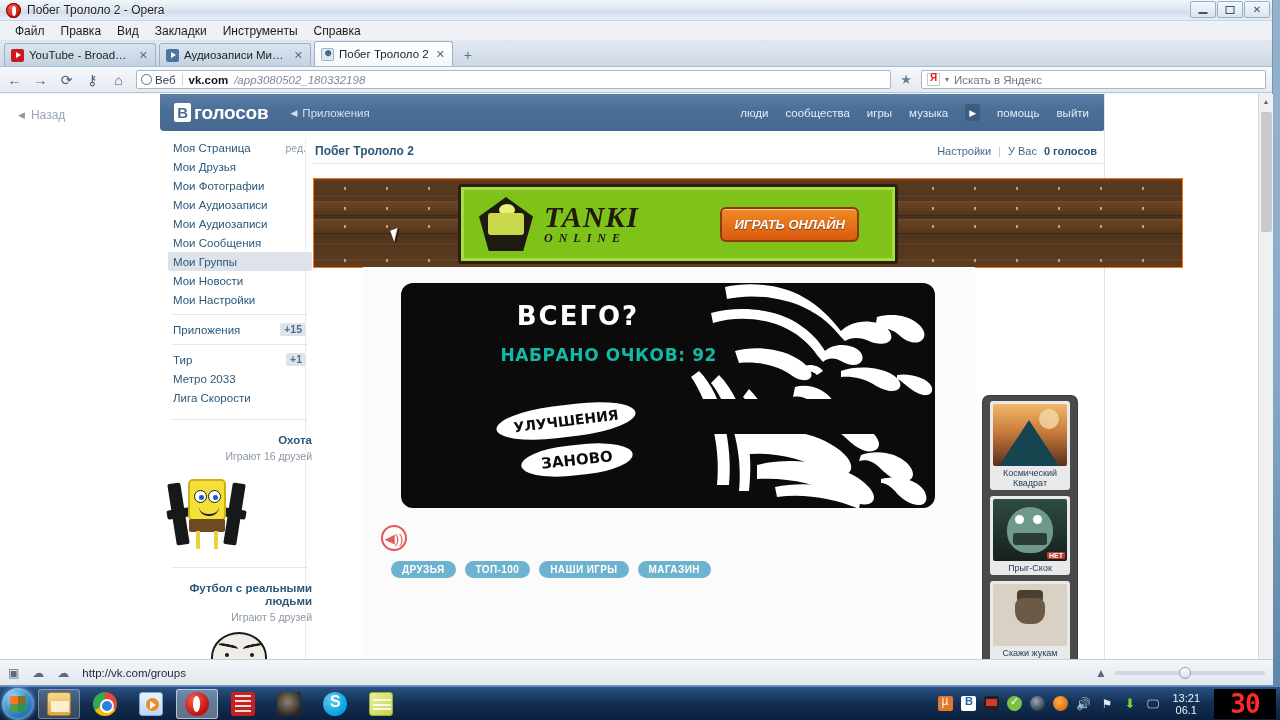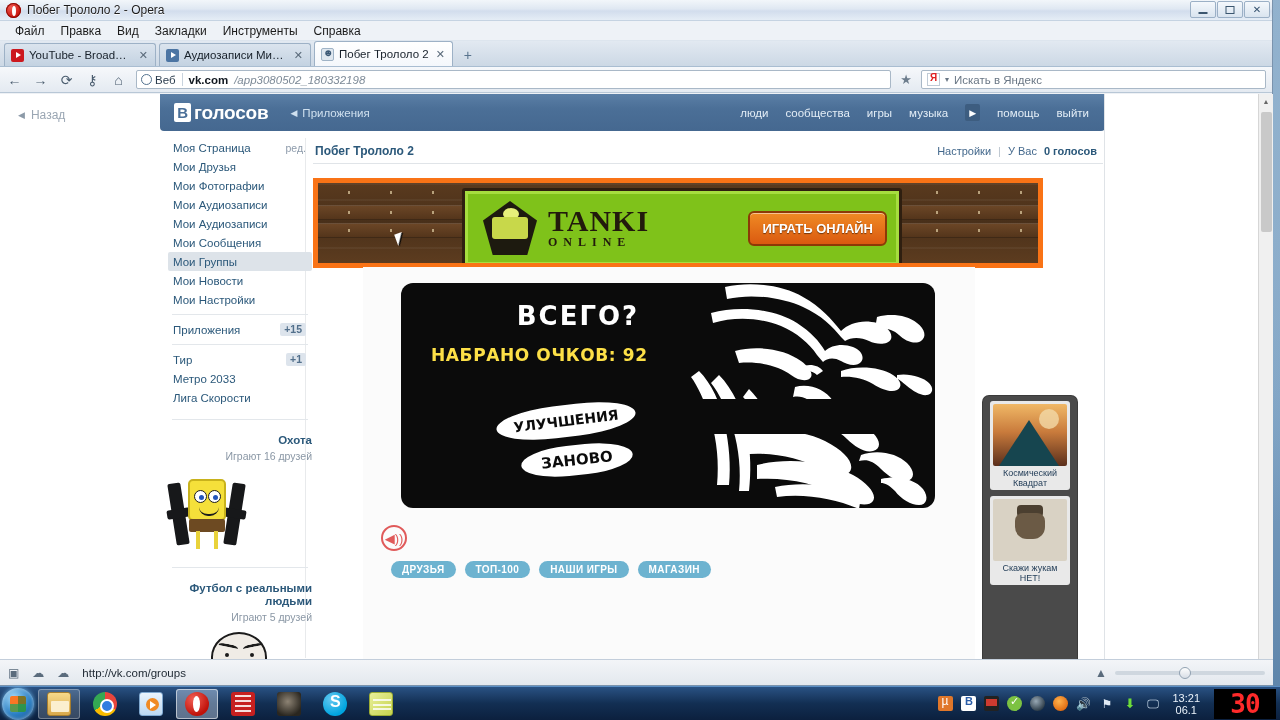--- a/index.html
+++ b/index.html
@@ -233,23 +233,24 @@
     height:26px; display:flex; align-items:center; justify-content:space-between;
     border-bottom:1px solid #e0e4e8; padding:0 6px 0 2px;
   }
   .page-title { color:#2b587a; font-size:12px; font-weight:bold; }
   .page-tools { display:flex; align-items:center; gap:7px; font-size:11px; color:#43688c; }
   .page-tools .sep { color:#b9c3cd; }
   .page-tools b { color:#2b587a; }
 
   
   .banner-wrap {
-    margin-top:14px; width:730px; height:90px;
+    margin-top:14px; width:870px; height:90px;
     background:#4a2f18; overflow:hidden; position:relative;
-    border:5px solid #f97316;
+    border:1px solid #f97316;
+    font-style:italic;
   }
   .wood {
     position:absolute; inset:0;
     background:
       repeating-linear-gradient(180deg, rgba(255,255,255,.045) 0 2px, transparent 2px 16px),
       linear-gradient(180deg,#5a3a1e 0%, #49301a 48%, #5d3c1f 100%);
   }
   .plank {
     position:absolute; left:0; right:0; height:15px;
     background:linear-gradient(180deg,#6b4626,#54351b);
@@ -277,21 +278,21 @@
   .tanki-badge:before {
     content:""; position:absolute; left:20px; top:7px; width:16px; height:12px;
     background:#e6f07a; border-radius:50%;
   }
   .tanki-text { margin-left:11px; }
   .tanki-text .t1 { font-family:"Liberation Serif", serif; font-size:30px; font-weight:bold;
     color:#221a0c; line-height:28px; letter-spacing:1px; }
   .tanki-text .t2 { font-family:"Liberation Serif", serif; font-size:12px; font-weight:bold;
     color:#221a0c; letter-spacing:6px; }
   .play-btn {
-    margin-left:auto; margin-right:12px;
+    margin-left:auto; margin-right:36px;
     background:linear-gradient(180deg,#f08a24,#da5a10);
     border:2px solid #8c3a07; border-radius:6px;
     color:#fff; font-size:13px; font-weight:bold; padding:8px 12px;
     text-shadow:0 1px 1px rgba(0,0,0,.5);
     box-shadow:inset 0 1px 0 rgba(255,255,255,.5);
     white-space:nowrap;
   }
   .cursor-arrow {
     position:absolute; left:78px; top:50px; width:0; height:0;
     border-left:8px solid #fff; border-bottom:12px solid transparent;
@@ -311,22 +312,22 @@
   }
   .black-band {
     position:absolute; left:-24px; top:116px; width:584px; height:35px; background:#0b0b0b;
   }
   .g-line1 {
     position:absolute; left:52px; top:18px; width:250px; text-align:center;
     color:#fff; font-size:26px; font-weight:bold; letter-spacing:2px;
     font-family:"DejaVu Sans", sans-serif;
   }
   .g-line2 {
-    position:absolute; left:30px; top:62px; width:300px; text-align:left;
-    color:#fde047; font-size:17px; font-weight:bold; letter-spacing:.6px;
+    position:absolute; left:16px; top:62px; width:300px; text-align:right;
+    color:#14b8a6; font-size:17px; font-weight:bold; letter-spacing:.6px;
     font-family:"DejaVu Sans", sans-serif;
   }
   .g-btn {
     position:absolute; color:#0b0b0b; font-weight:bold;
     font-family:"DejaVu Sans", sans-serif;
     background:#fff; border-radius:50%/60%;
     display:flex; align-items:center; justify-content:center;
   }
   .g-btn.up { left:95px; top:122px; width:140px; height:32px; font-size:14px; transform:rotate(-7deg); }
   .g-btn.again { left:120px; top:162px; width:112px; height:30px; font-size:15px; transform:rotate(-6deg); }
@@ -754,20 +755,30 @@
           <div class="gbtn">НАШИ ИГРЫ</div>
           <div class="gbtn">МАГАЗИН</div>
         </div>
 
         <div class="rail">
           <div class="rail-card">
             <div class="rail-thumb thumb-space"></div>
             <div class="rail-label">Космический Квадрат</div>
           </div>
           <div class="rail-card">
+            <div class="rail-thumb thumb-frog">
+              <div class="fc"></div>
+                <div class="fe l"></div>
+                <div class="fe r"></div>
+                <div class="fm"></div>
+              <div class="thumb-tag">НЕТ</div>
+            </div>
+            <div class="rail-label">Прыг-Скок</div>
+          </div>
+          <div class="rail-card">
             <div class="rail-thumb thumb-bug">
               <div class="bh"></div>
                 <div class="bb"></div>
             </div>
             <div class="rail-label">Скажи жукам НЕТ!</div>
           </div>
 
         </div>
       </div>
     </div>

